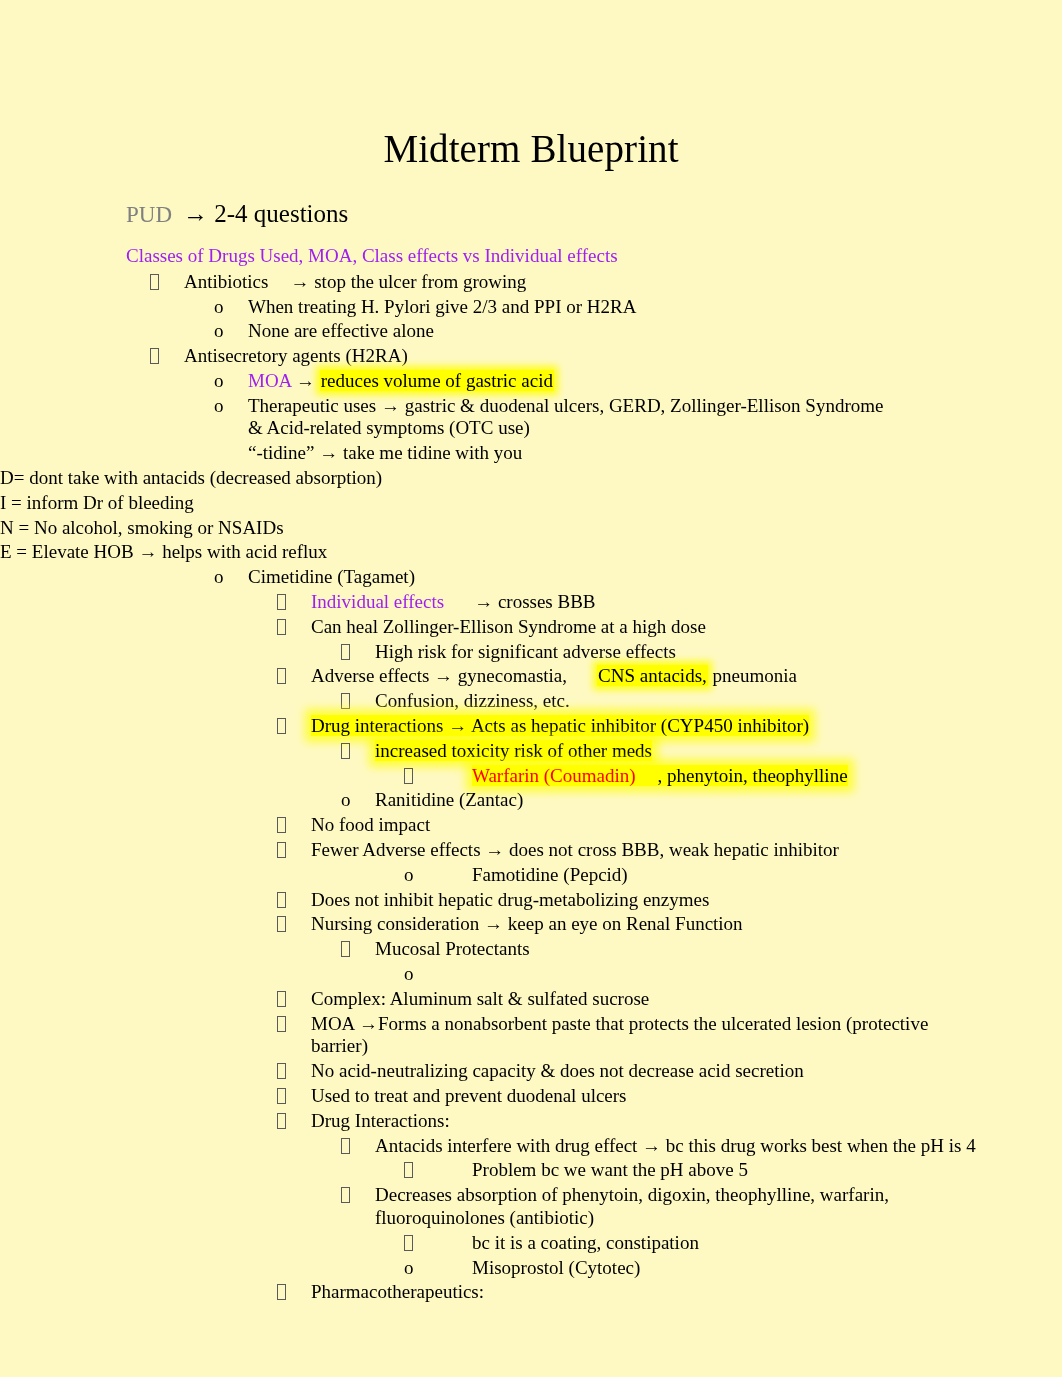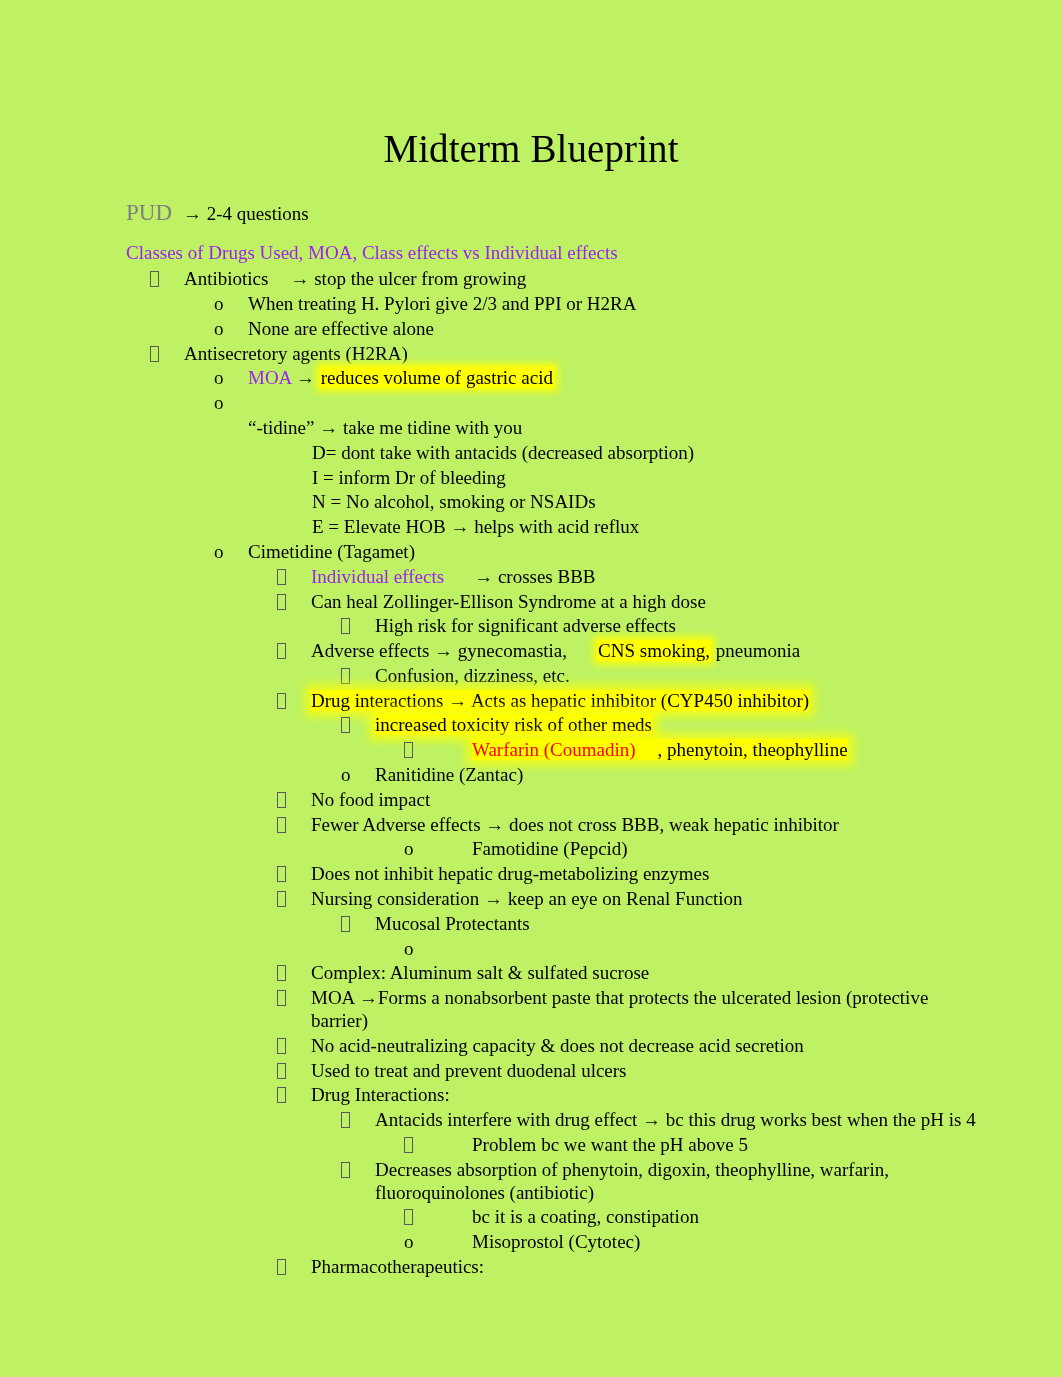--- a/index.html
+++ b/index.html
@@ -11,21 +11,21 @@
     width: 1062px;
     height: 1377px;
     font-family: "Liberation Serif", "DejaVu Serif", serif;
     color: #000000;
     -webkit-font-smoothing: antialiased;
   }
   .page {
     position: relative;
     width: 1062px;
     height: 1377px;
-    background: #bef264;
+    background: #fef9c3;
     overflow: hidden;
   }
   .doc-title {
     text-align: center;
     font-size: 39px;
     font-weight: normal;
     margin: 0;
     padding-top: 126px;
     line-height: 1.18;
     letter-spacing: 0.1px;
@@ -33,21 +33,21 @@
   .section-head {
     margin: 0;
     padding-left: 126px;
     padding-top: 26px;
     font-size: 23px;
     line-height: 1.28;
     color: #808080;
   }
   .section-head .arrow-part {
     color: #000000;
-    font-size: 19px;
+    font-size: 25px;
   }
   .purple-head {
     margin: 0;
     padding-left: 126px;
     padding-top: 14px;
     font-size: 19px;
     line-height: 1.30;
     color: #a020f0;
   }
   
@@ -91,21 +91,21 @@
     flex: 1 1 auto;
     line-height: 1.20;
   }
   
   .lv1 { padding-left: 150px; }
   .lv2 { padding-left: 214px; }
   .lv3 { padding-left: 277px; }
   .lv4 { padding-left: 341px; }
   .lv5 { padding-left: 404px; gap: 34px; }
   .cont-l2 { padding-left: 248px; }
-  .cont-ind { padding-left: 312px; }
+  .cont-ind { }
 
   
   .hl {
     background: #ffff00;
     box-shadow: 0 0 7px 4px rgba(255,255,0,0.85);
     padding: 0 1px;
   }
   .hl-soft {
     background: #ffff00;
     box-shadow: 0 0 9px 6px rgba(255,255,0,0.7);
@@ -152,20 +152,21 @@
       <span class="txt">Antisecretory agents (H2RA)</span>
     </div>
 
     <div class="row lv2">
       <span class="bullet circle"></span>
       <span class="txt"><span class="purple">MOA</span> <span>→</span> <span class="hl">reduces volume of gastric acid</span></span>
     </div>
 
     <div class="row lv2">
       <span class="bullet circle"></span>
+      <span class="txt wrapbox"><span>Therapeutic uses</span> <span>→</span> <span>gastric &amp; duodenal ulcers, GERD, Zollinger-Ellison Syndrome &amp; Acid-related symptoms (OTC use)</span></span>
     </div>
 
     <div class="row cont-l2">
       <span class="txt">“-tidine” → take me tidine with you</span>
     </div>
 
     <div class="row cont-ind">
       <span class="txt">D= dont take with antacids (decreased absorption)</span>
     </div>
     <div class="row cont-ind">
@@ -193,21 +194,21 @@
       <span class="txt">Can heal Zollinger-Ellison Syndrome at a high dose</span>
     </div>
 
     <div class="row lv4">
       <span class="bullet tofu"></span>
       <span class="txt">High risk for significant adverse effects</span>
     </div>
 
     <div class="row lv3">
       <span class="bullet tofu"></span>
-      <span class="txt"><span>Adverse effects</span> <span>→</span> <span>gynecomastia,</span><span class="gap-lg"></span><span class="hl">CNS smoking,</span> <span>pneumonia</span></span>
+      <span class="txt"><span>Adverse effects</span> <span>→</span> <span>gynecomastia,</span><span class="gap-lg"></span><span class="hl">CNS antacids,</span> <span>pneumonia</span></span>
     </div>
 
     <div class="row lv4">
       <span class="bullet tofu"></span>
       <span class="txt">Confusion, dizziness, etc.</span>
     </div>
 
     <div class="row lv3">
       <span class="bullet tofu"></span>
       <span class="txt"><span class="hl-soft">Drug interactions → Acts as hepatic inhibitor (CYP450 inhibitor)</span></span>

